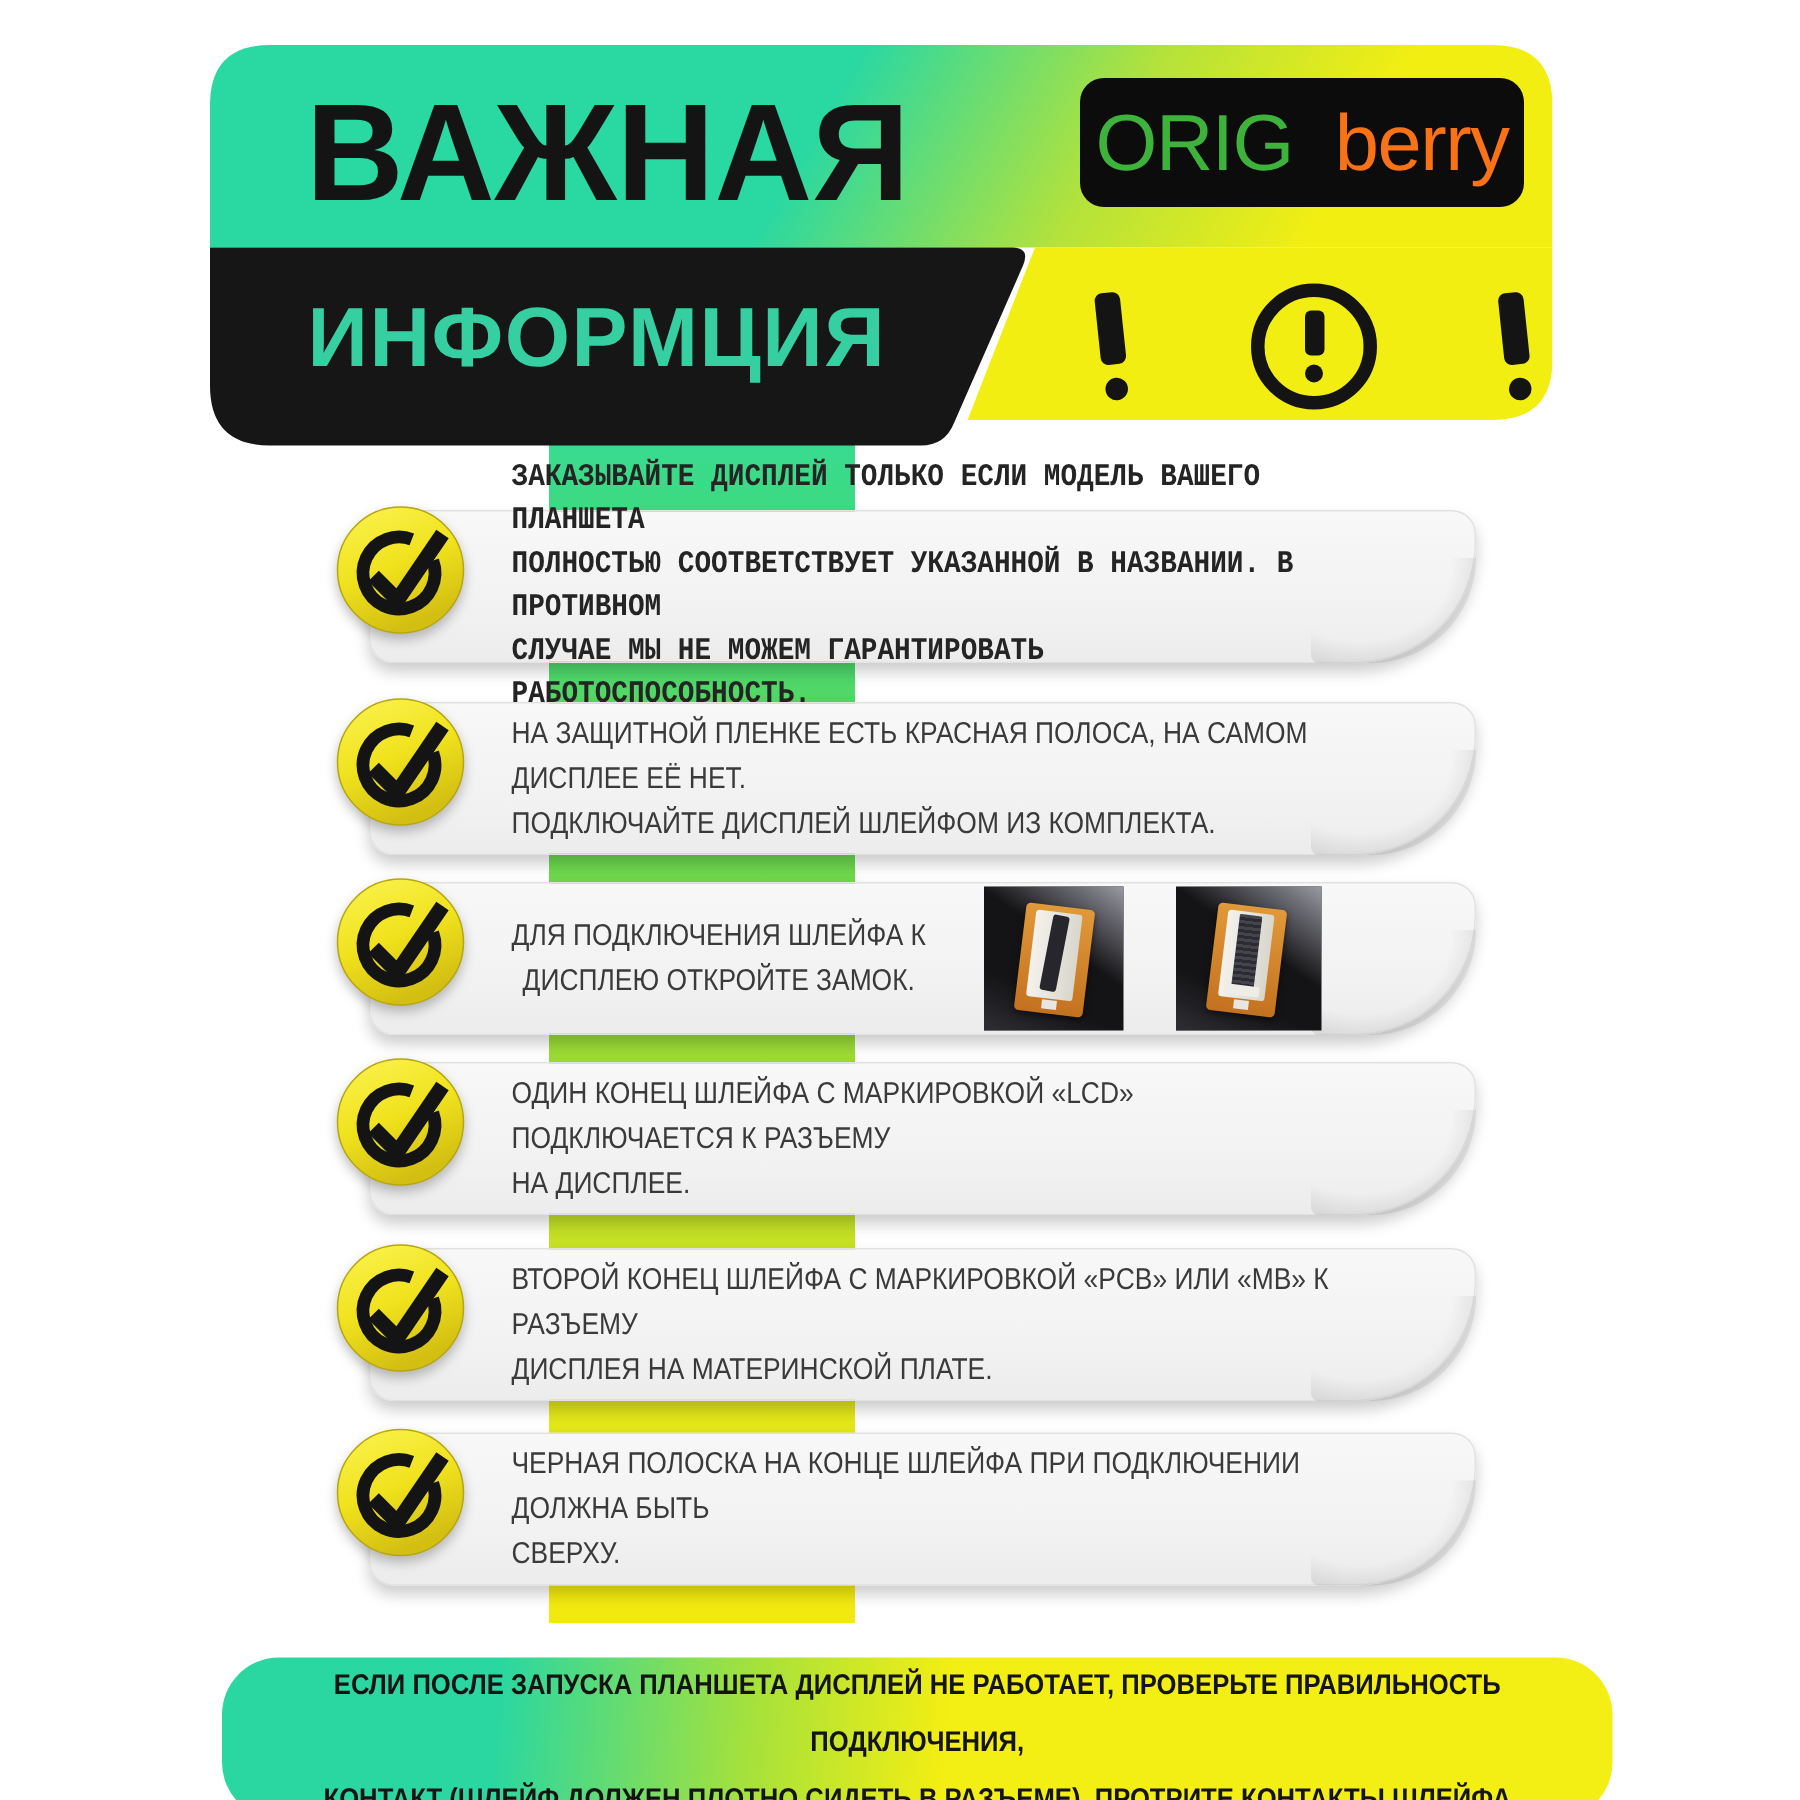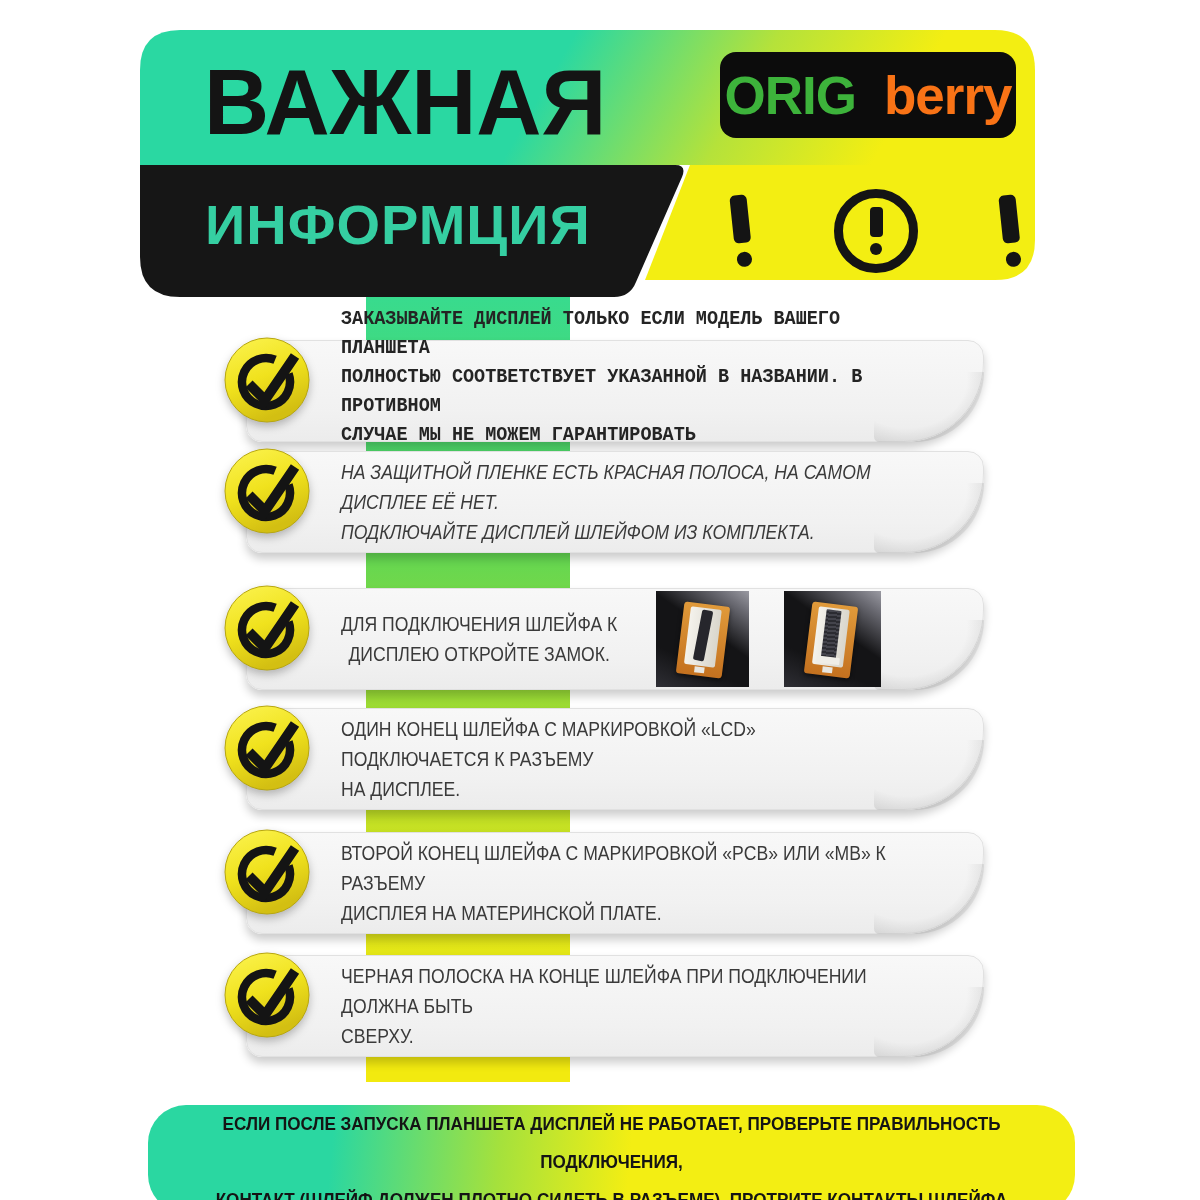--- a/index.html
+++ b/index.html
@@ -22,21 +22,21 @@
     letter-spacing:0px;transform:scaleX(0.98);transform-origin:0 0;white-space:nowrap;
   }
   .hdr-title2{
     position:absolute;left:205px;top:194px;
     font-size:56px;line-height:62px;font-weight:700;color:#35cfa2;
     letter-spacing:1px;white-space:nowrap;
   }
   .logo{
     position:absolute;left:720px;top:52px;width:296px;height:86px;background:#0c0c0c;
     border-radius:16px;display:flex;align-items:center;justify-content:center;
-    font-weight:700;font-size:53px;letter-spacing:-1px;white-space:nowrap;gap:28px;
+    font-weight:400;font-size:53px;letter-spacing:-1px;white-space:nowrap;gap:28px;
   }
   .logo-orig{color:#3db33b;}
   .logo-berry{color:#f97316;}
   .excl-group{
     position:absolute;left:733px;top:183px;width:286px;height:96px;
     display:flex;align-items:center;justify-content:space-between;
   }
   .exc{display:flex;flex-direction:column;align-items:center;}
   .exc.tilt{transform:rotate(-6deg);}
   .exc-bar{width:17px;height:48px;background:#141414;border-radius:5px;}
@@ -53,21 +53,21 @@
     background:linear-gradient(180deg,#f8f8f8 0%,#f1f1f1 70%,#ececec 100%);
     border:1px solid #e1e1e1;border-radius:16px 16px 80px 16px;
     box-shadow:0 6px 10px rgba(0,0,0,0.20);z-index:1;
   }
   .bar::after{ 
     content:'';position:absolute;right:-1px;bottom:-1px;width:110px;height:70px;
     border-radius:0 0 80px 6px;
     background:radial-gradient(ellipse at 30% 10%, rgba(0,0,0,0) 55%, rgba(0,0,0,0.10) 78%, rgba(0,0,0,0.02) 92%);
     pointer-events:none;
   }
-  .bar-1{top:340px;font-family:Liberation Mono, monospace;} .bar-2{top:451px;font-style:italic;} .bar-3{top:588px;text-align:center;}
+  .bar-1{top:340px;font-family:Liberation Mono, monospace;} .bar-2{top:468px;} .bar-3{top:588px;text-align:center;}
   .bar-4{top:708px;} .bar-5{top:832px;} .bar-6{top:955px;}
   .bar-text{
     position:absolute;left:94px;top:0;height:100%;display:flex;align-items:center;z-index:2;
   }
   .bar-text span{
     display:inline-block;transform:scaleX(0.88);transform-origin:0 50%;
     white-space:pre-line;font-size:20px;line-height:30px;font-weight:400;color:#3a3a3a;
   }
   .bar-bold .bar-text span{font-weight:700;color:#242424;font-size:21px;line-height:29px;}
   

